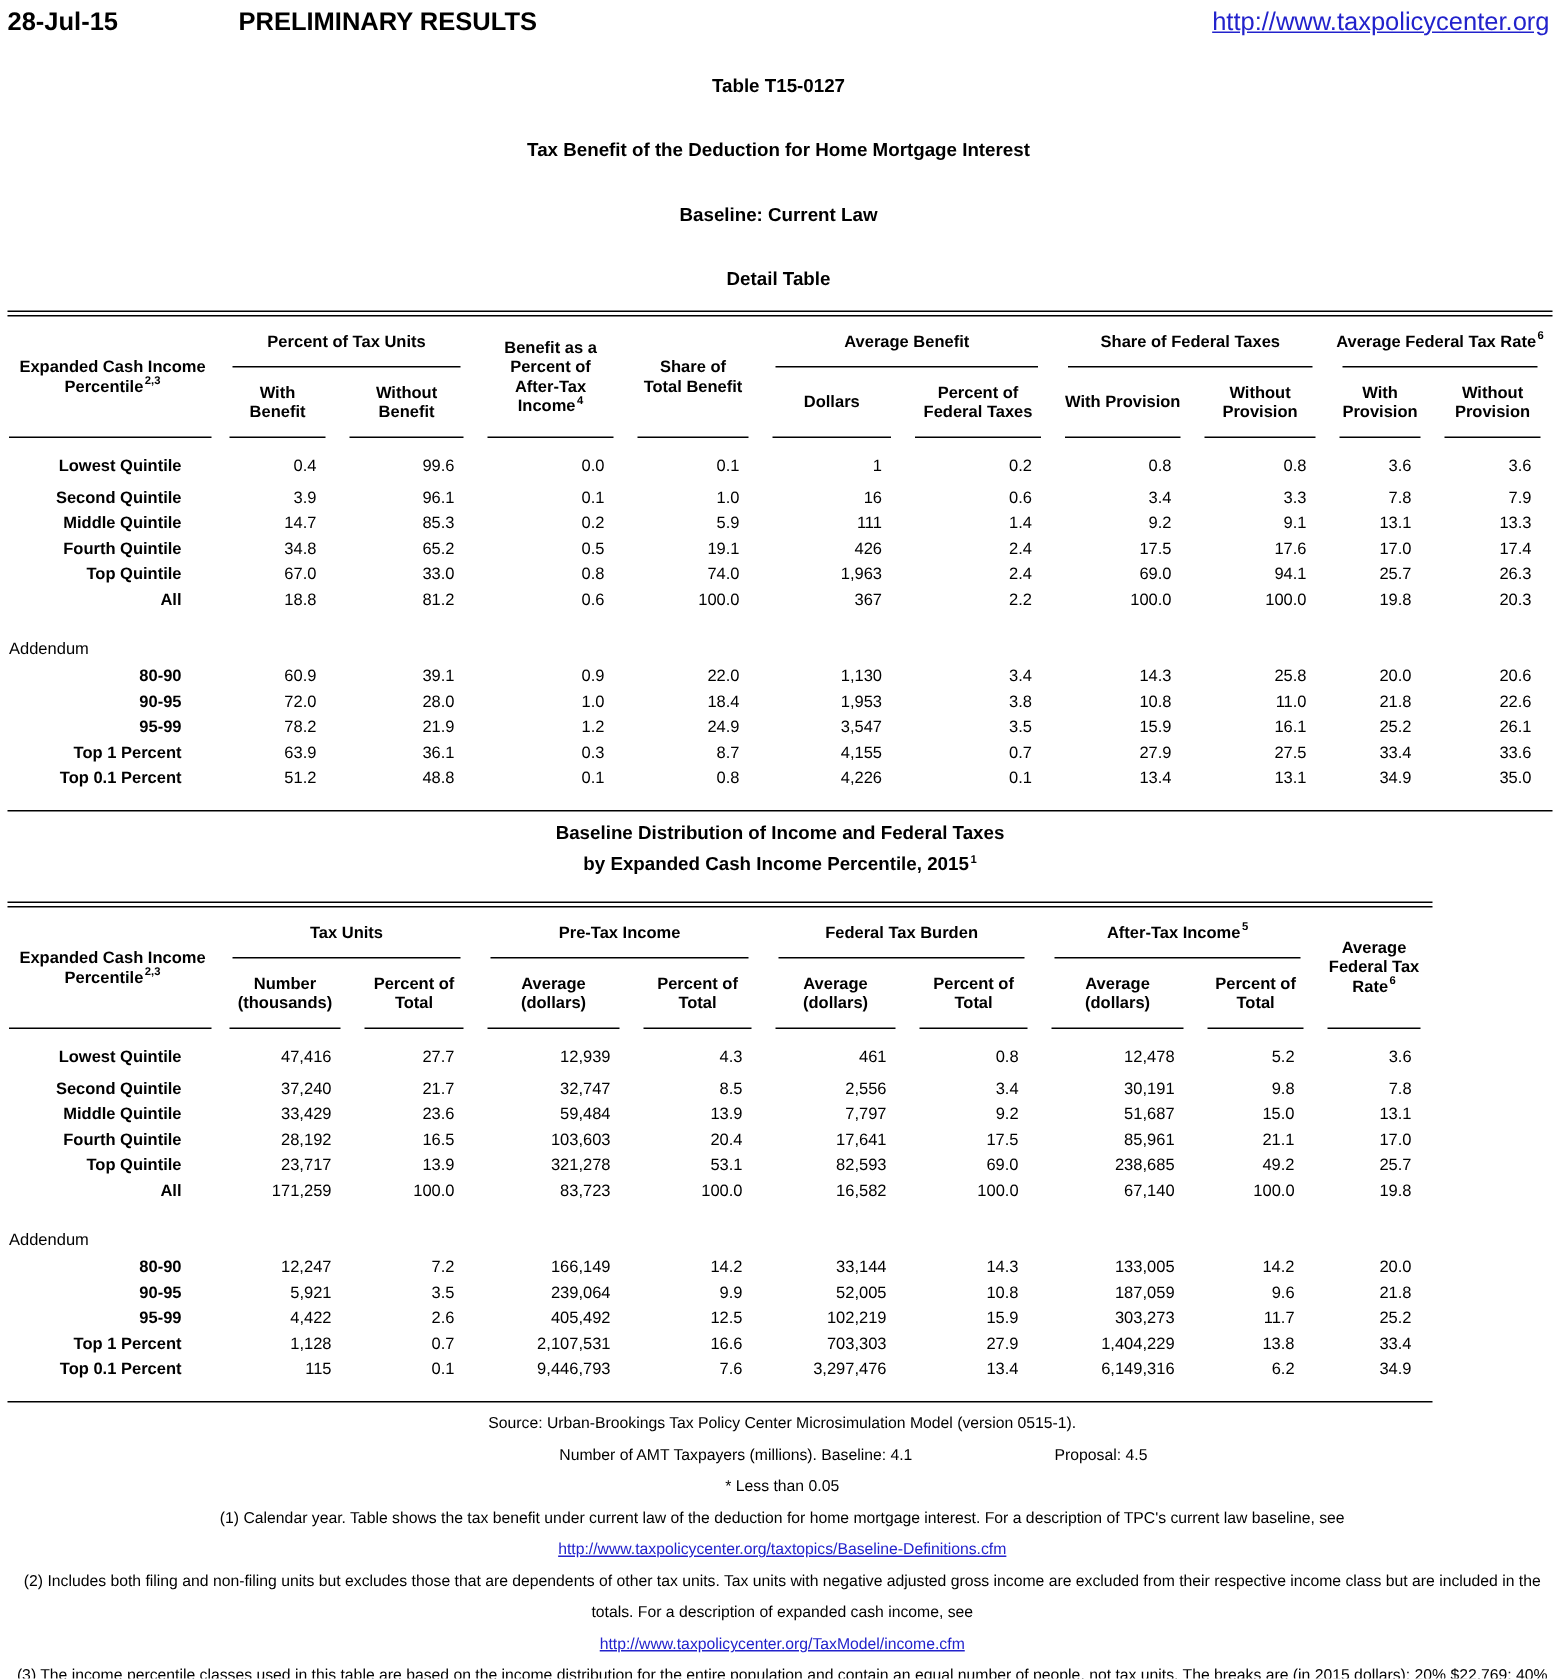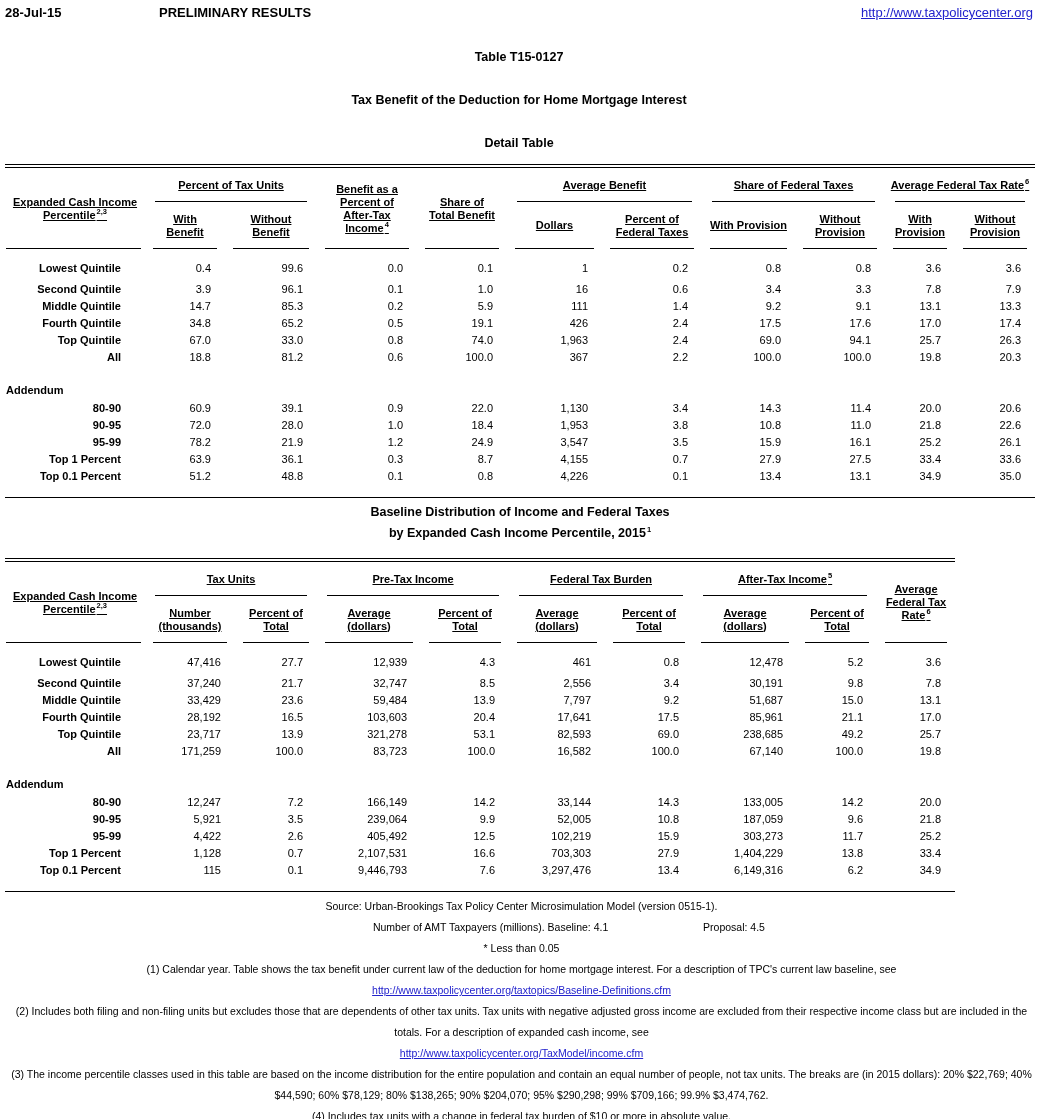--- a/index.html
+++ b/index.html
@@ -4,21 +4,21 @@
 <style>
   html,body { margin:0; padding:0; background:#fff; }
   body {
     width:1038px; height:1119px; overflow:hidden;
     font-family:"Liberation Sans","DejaVu Sans",sans-serif;
     color:#000; -webkit-font-smoothing:antialiased;
   }
   .page { padding:3px 5px 0 5px; }
 
   
-  .top-strip { position:relative; height:22px; font-size:13px; }
+  .top-strip { position:relative; height:22px; font-size:17px; }
   .top-strip .date { position:absolute; left:0; top:2px; font-weight:bold; }
   .top-strip .prelim { position:absolute; left:140px; top:2px; font-weight:bold;padding-left:14px; }
   .top-strip .toplink { position:absolute; right:0; top:2px; }
   a { color:var(--link,#2222CC); text-decoration:underline; cursor:pointer; }
 
   
   .titles { text-align:center; margin-top:14px; margin-bottom:10px; }
   .titles .t { font-weight:bold; font-size:12.5px; line-height:21px;margin-top:22px; }
   sup { font-size:7.5px; vertical-align:super; margin-left:1px; line-height:0; }
 
@@ -29,33 +29,33 @@
   .tbl-block { border-bottom:1px solid #000; padding-bottom:13px; }
   .w1 { width:1030px; }
   .w2 { width:950px; }
   .dbl { height:2px; border-top:1px solid #000; border-bottom:1px solid #000; }
 
   table { border-collapse:collapse; table-layout:fixed; }
   .t1 { width:1030px; }
   .t2 { width:950px; }
 
   th { position:relative; font-weight:bold; font-size:11px; line-height:13px;
-       text-align:center; vertical-align:middle; padding:0 2px;text-decoration:underline; }
+       text-align:center; vertical-align:middle; padding:0 2px; }
   .hr1 th { height:34px; }
   .hr2 th { height:47px; }
   .pre { white-space:pre-line; }
   .ul { position:absolute; left:8px; right:8px; bottom:0; height:0;
         border-bottom:1px solid #000; display:block; }
   .ul-stub { left:1px; right:4px; }
   .ul-span { left:10px; right:10px; }
 
   td { font-size:11px; height:17px; padding:0 14px 0 0; text-align:right;
        white-space:nowrap; overflow:hidden; }
   td.stub { font-weight:bold; padding-right:24px; }
-  td.section { font-weight:bold; text-align:left; padding:0 0 0 1px; height:18px; }
+  td.section { font-weight:normal; text-align:left; padding:0 0 0 1px; height:18px; }
   td.blank { height:16px; }
   tbody tr:first-child td { padding-top:7px; height:24px; }
 
   
   .footnotes { margin-top:4px; font-size:10.5px; line-height:21px; width:1033px; }
   .footnotes .fline { display:block;text-align:center; }
   .amt .amt-left { display:inline-block; min-width:425px; }
 </style>
 </head>
 <body>
@@ -64,20 +64,21 @@
 
   <div class="top-strip">
     <span class="date">28-Jul-15</span>
     <span class="prelim">PRELIMINARY RESULTS</span>
     <a class="toplink">http://www.taxpolicycenter.org</a>
   </div>
 
   <div class="titles">
     <div class="t">Table T15-0127</div>
     <div class="t">Tax Benefit of the Deduction for Home Mortgage Interest</div>
+    <div class="t">Baseline: Current Law</div>
     <div class="t">Detail Table</div>
   </div>
 
   <div class="tbl-block w1">
     <div class="dbl"></div>
     <table class="t1">
       <colgroup>
         <col style="width:140px">
           <col style="width:80px">
           <col style="width:92px">
@@ -254,21 +255,21 @@
           </tr>
           <tr>
             <td class="stub">80-90</td>
             <td class="num">60.9</td>
             <td class="num">39.1</td>
             <td class="num">0.9</td>
             <td class="num">22.0</td>
             <td class="num">1,130</td>
             <td class="num">3.4</td>
             <td class="num">14.3</td>
-            <td class="num">11.4</td>
+            <td class="num">25.8</td>
             <td class="num">20.0</td>
             <td class="num">20.6</td>
           </tr>
           <tr>
             <td class="stub">90-95</td>
             <td class="num">72.0</td>
             <td class="num">28.0</td>
             <td class="num">1.0</td>
             <td class="num">18.4</td>
             <td class="num">1,953</td>

